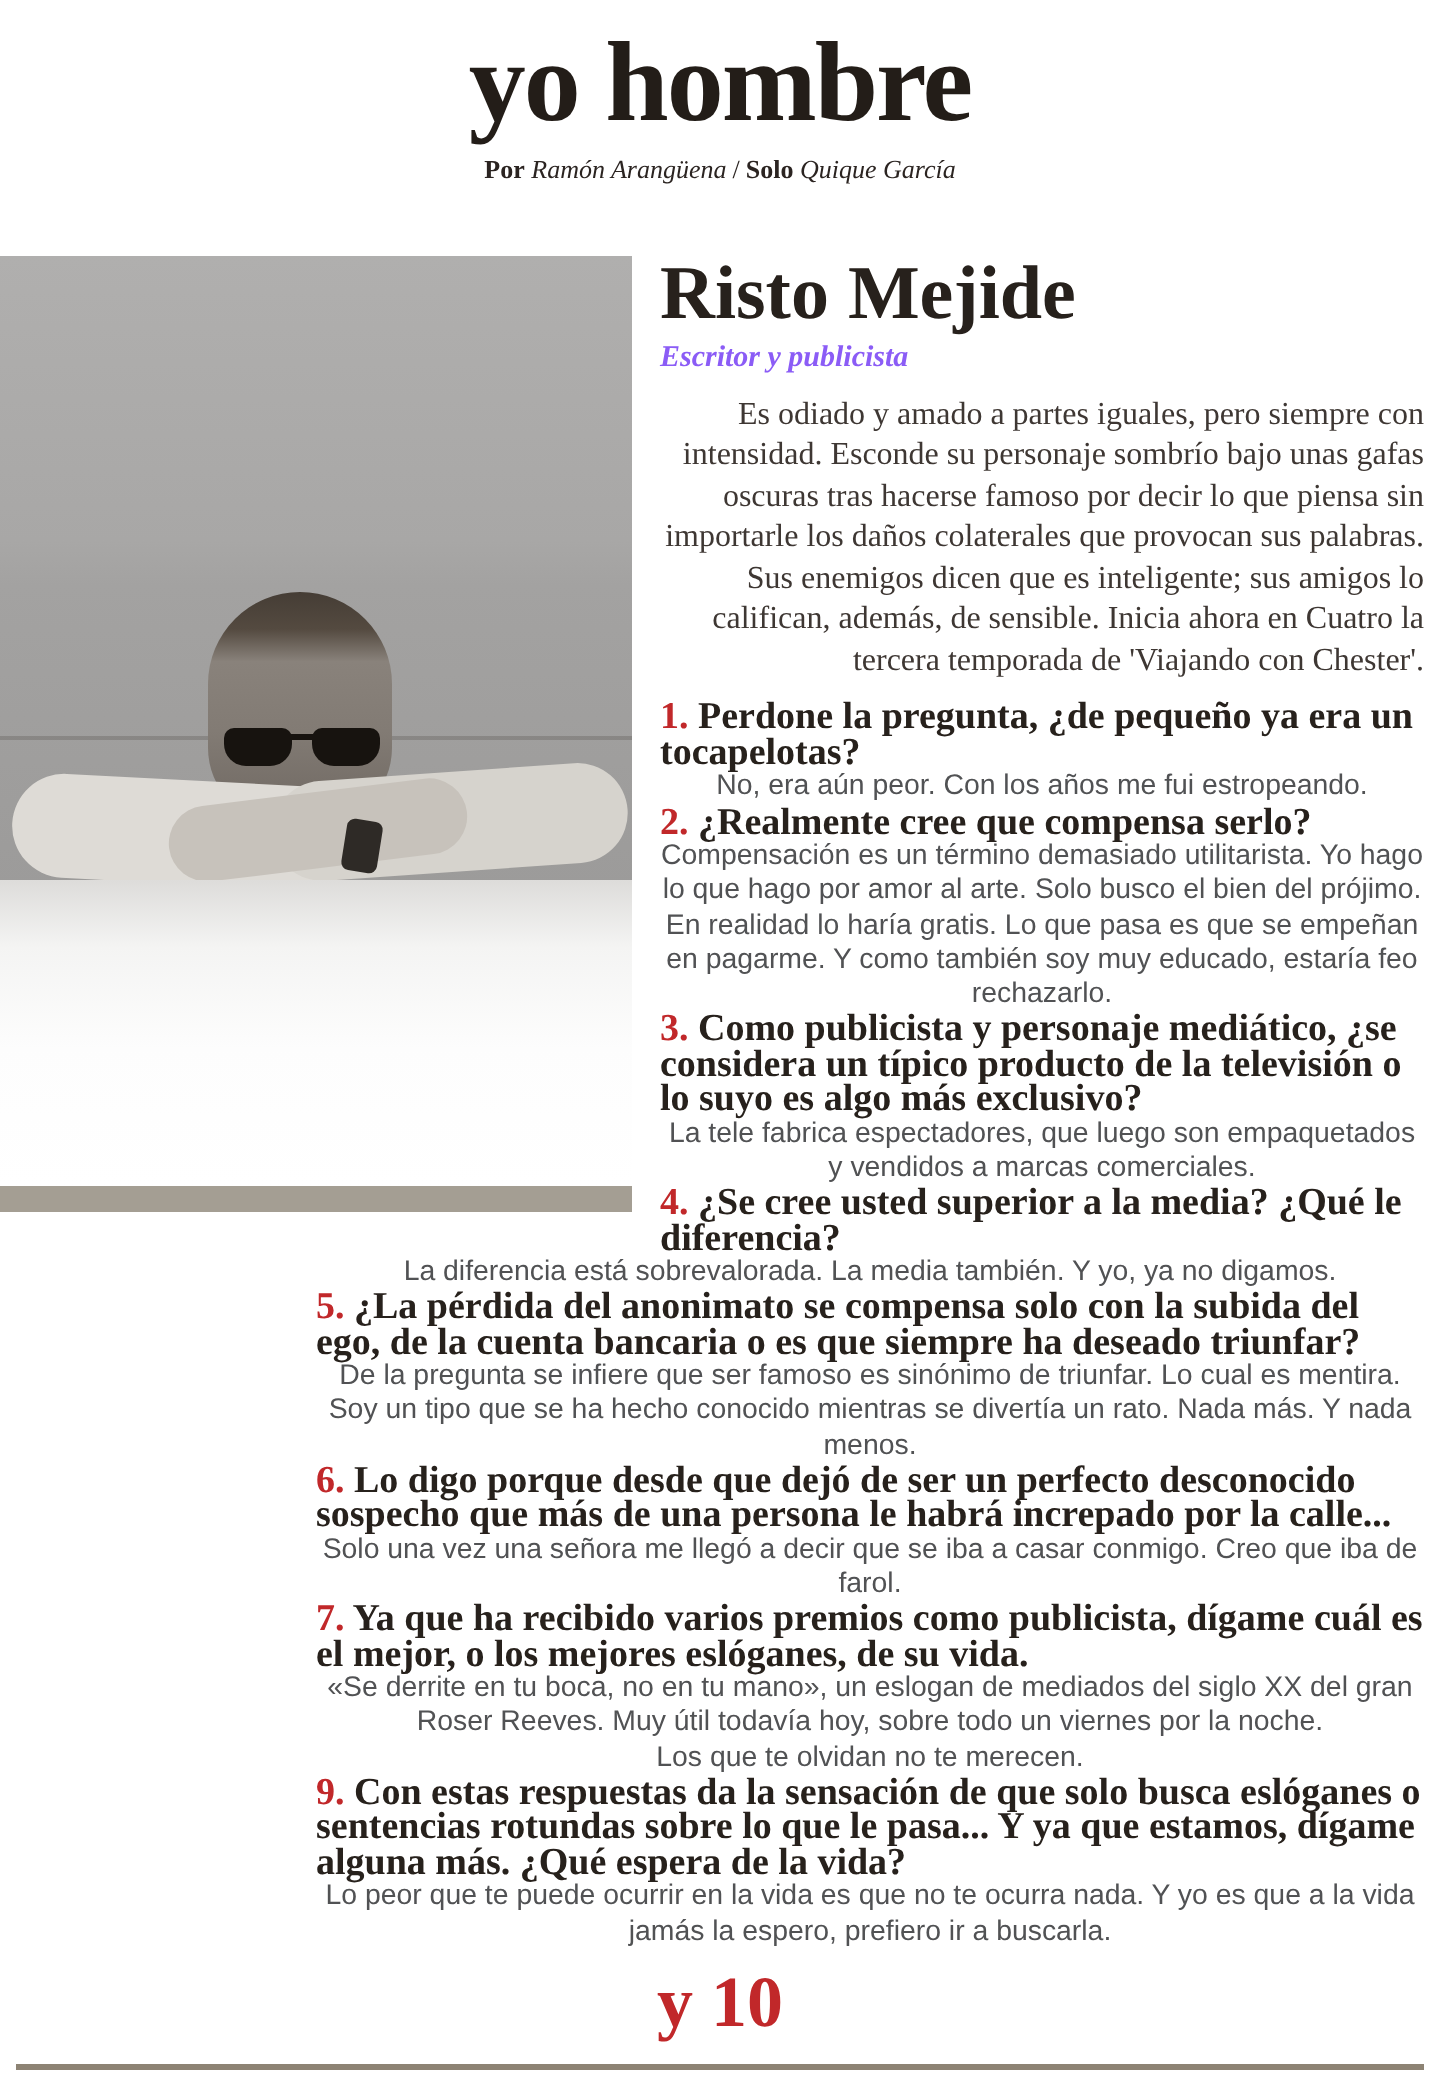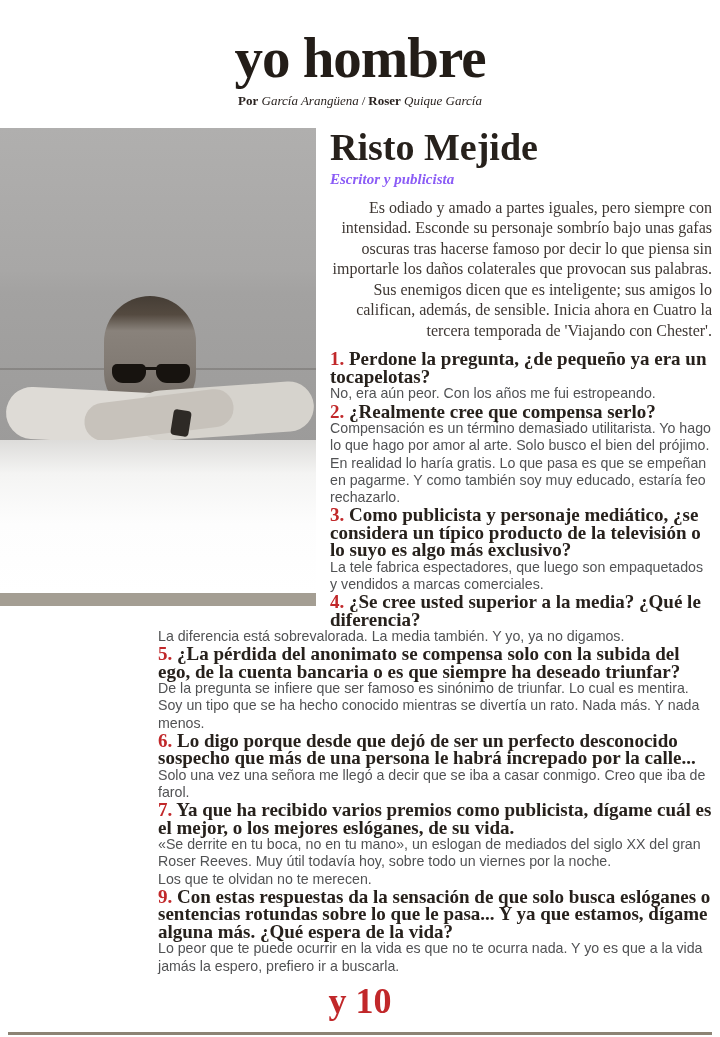--- a/index.html
+++ b/index.html
@@ -5,21 +5,21 @@
   :root{
     --red:#c1282a; --ink:#26201b; --gray:#515254; --ribbon:#2a1f18;
   }
   *{box-sizing:border-box; margin:0; padding:0;}
   html,body{background:#fff;}
   body{
     width:720px; height:1037px; overflow:hidden; position:relative;
     font-family:"Liberation Serif", serif; color:var(--ink);
   }
   
-  header{ text-align:center; padding-top:28px; height:118px;}
+  header{ text-align:center; padding-top:12px; height:118px;}
   .masthead-title{
     font-size:57px; font-weight:bold; letter-spacing:-1px; line-height:1.05;
     color:#231d18;
   }
   .byline{ font-size:13px; margin-top:5px; color:#2b2421;}
   .byline b{ font-weight:bold;}
   .byline i{ font-style:italic;}
   .byline span{ margin:0 3px;}
   
   .content{ margin:0 8px 0 158px; }
@@ -46,32 +46,32 @@
   .ph-watch{ position:absolute; left:172px; top:282px; width:18px; height:26px;
     background:#2e2a26; border-radius:4px; transform:rotate(9deg);}
   .ph-table{ position:absolute; left:0; top:312px; right:0; height:153px;
     background:linear-gradient(180deg,#dddcda 0%,#f4f4f3 22%,#fdfdfd 55%,#ffffff 100%);}
   .ph-strip{ position:absolute; left:0; bottom:0; right:0; height:13px; background:#a49e93;}
   .interviewee-name{ font-size:38px; font-weight:bold; line-height:1.05; margin-top:10px; color:#27211c; letter-spacing:0;}
   .role{ font-size:15px; font-weight:bold; font-style:italic; margin:3px 0 10px; color:#8b5cf6;}
   .intro{ font-size:16px; line-height:20.5px; color:#3e3733; margin-bottom:9px;text-align:right;}
   .q{ font-size:19px; font-weight:bold; line-height:17.5px; color:#27211c;}
   .qnum{ color:var(--red);}
-  .a{ font-family:"Liberation Sans", sans-serif; font-size:14.2px; line-height:17.2px; color:var(--gray);}
+  .a{ font-family:"Liberation Sans", sans-serif; font-size:14.2px; line-height:17.2px; color:var(--gray);text-align:center;}
   
   .colophon{ clear:both; text-align:center;}
   .y10{ font-size:36px; font-weight:bold; color:var(--red); line-height:1; margin-top:8px;}
   .footer-strip{ position:absolute; left:8px; right:8px; bottom:2px; height:3px; background:#8d8374;}
 </style>
 </head>
 <body>
 
 <header>
   <div class="masthead-title">yo hombre</div>
-  <p class="byline"><b>Por</b> <i>García Arangüena</i><span>/</span><b>Roser</b> <i>Quique García</i></p>
+  <p class="byline"><b>Por</b> <i>Ramón Arangüena</i><span>/</span><b>Solo</b> <i>Quique García</i></p>
 </header>
 
 <main class="content">
   <figure class="photo">
     <div class="ph-wall"></div>
     <div class="ph-seam"></div>
     <div class="ph-head"></div>
     <div class="ph-glasses">
       <div class="lens l"></div>
       <div class="lens r"></div>

